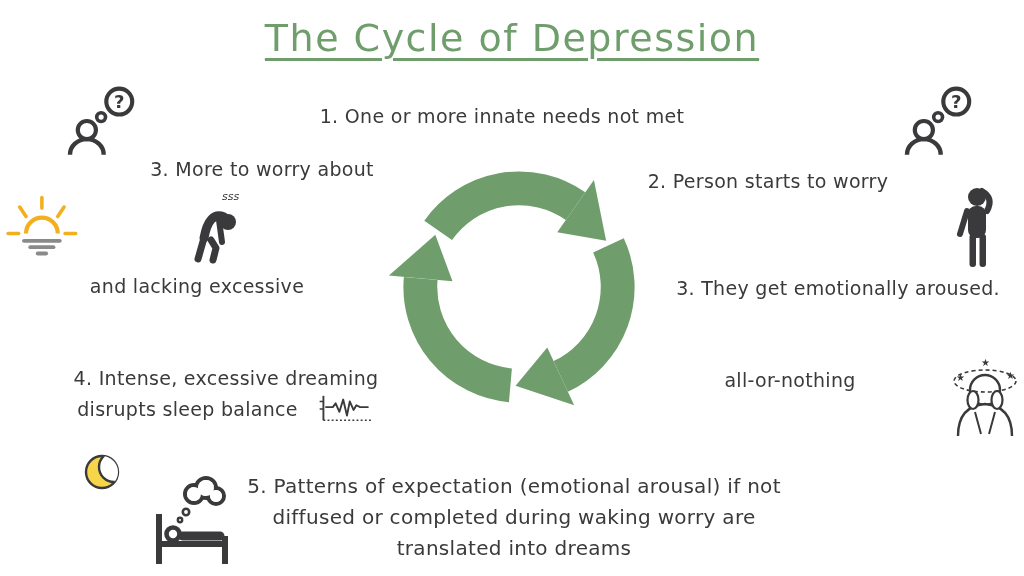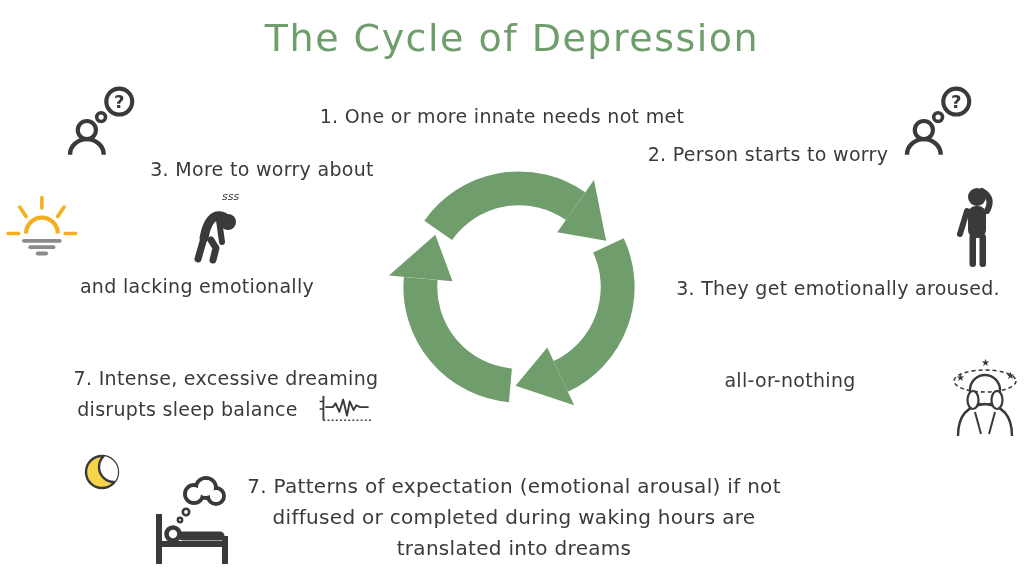--- a/index.html
+++ b/index.html
@@ -2,21 +2,21 @@
 <html><head>
 <meta charset="utf-8">
 <style>
   html,body{margin:0;padding:0;}
   body{width:1024px;height:576px;background:#ffffff;overflow:hidden;
        font-family:"DejaVu Sans", sans-serif;color:#3a3a3c;}
   #stage{position:relative;width:1024px;height:576px;background:#fff;}
   .abs{position:absolute;}
   .title{width:1024px;top:16px;left:0;text-align:center;font-size:38px;
          letter-spacing:1.5px;color:#6f9e6c;
-         text-decoration-thickness:3px;text-underline-offset:7px;}
+         text-decoration:underline;text-decoration-thickness:3px;text-underline-offset:7px;}
   .step{font-size:19px;letter-spacing:.3px;text-align:center;line-height:30px;color:#3a3a3c;}
   .step5{font-size:20px;line-height:31px;}
   .iconrow{display:inline-flex;align-items:center;gap:19px;justify-content:center;}
   svg{display:block;}
   svg text{font-family:"DejaVu Sans", sans-serif;}
 </style>
 </head>
 <body>
 
 <div id="stage">
@@ -46,21 +46,21 @@
   </svg>
   <svg class="abs" style="left:903px;top:86px" width="78" height="70" viewBox="0 0 60 54">
     <circle cx="16" cy="34" r="7" fill="none" stroke="#3a3a3c" stroke-width="3.2"></circle>
     <path d="M 3 53 A 13 12 0 0 1 29 53" fill="none" stroke="#3a3a3c" stroke-width="3.4"></path>
     <circle cx="27" cy="24" r="3.4" fill="none" stroke="#3a3a3c" stroke-width="2.8"></circle>
     <circle cx="41" cy="12" r="10" fill="none" stroke="#3a3a3c" stroke-width="3.2"></circle>
     <text x="41" y="17" text-anchor="middle" font-size="14" font-weight="bold" fill="#3a3a3c">?</text>
   </svg>
 
   <div class="abs step" style="top:154px;left:112px;width:300px">3. More to worry about</div>
-  <div class="abs step" style="top:139px;left:618px;width:300px">2. Person starts to worry</div>
+  <div class="abs step" style="top:166px;left:618px;width:300px">2. Person starts to worry</div>
 
   <svg class="abs" style="left:6px;top:190px" width="76" height="70" viewBox="0 0 72 64">
     <path d="M 19 40 A 15 15 0 0 1 49 40" fill="none" stroke="#f2b01e" stroke-width="4"></path>
     <line x1="34" y1="6" x2="34" y2="16" stroke="#f2b01e" stroke-width="3.4" stroke-linecap="round"></line>
     <line x1="13" y1="15" x2="19" y2="24" stroke="#f2b01e" stroke-width="3.4" stroke-linecap="round"></line>
     <line x1="55" y1="15" x2="49" y2="24" stroke="#f2b01e" stroke-width="3.4" stroke-linecap="round"></line>
     <line x1="2" y1="40" x2="12" y2="40" stroke="#f2b01e" stroke-width="3.4" stroke-linecap="round"></line>
     <line x1="56" y1="40" x2="66" y2="40" stroke="#f2b01e" stroke-width="3.4" stroke-linecap="round"></line>
     <line x1="17" y1="47" x2="51" y2="47" stroke="#8a8a8a" stroke-width="3.6" stroke-linecap="round"></line>
     <line x1="23" y1="53" x2="45" y2="53" stroke="#8a8a8a" stroke-width="3.6" stroke-linecap="round"></line>
@@ -79,26 +79,26 @@
   <svg class="abs" style="left:950px;top:186px" width="58" height="84" viewBox="0 0 56 84">
     <circle cx="26" cy="11" r="9" fill="#3a3a3c"></circle>
     <rect x="17" y="20" width="18" height="32" rx="8" fill="#3a3a3c"></rect>
     <rect x="18.5" y="48" width="6.5" height="33" rx="3" fill="#3a3a3c"></rect>
     <rect x="28.5" y="48" width="6.5" height="33" rx="3" fill="#3a3a3c"></rect>
     <path d="M 16 25 L 9 48" stroke="#3a3a3c" stroke-width="6" stroke-linecap="round"></path>
     <path d="M 36 25 Q 43 12 31 5" fill="none" stroke="#3a3a3c" stroke-width="6" stroke-linecap="round"></path>
   </svg>
 
   <div class="abs step" style="top:271px;left:17px;width:360px">
-    <div>and lacking emotionally</div>
+    <div>and lacking excessive</div>
   </div>
   <div class="abs step" style="top:273px;left:658px;width:360px">3. They get emotionally aroused.</div>
 
   <div class="abs step" style="top:363px;left:40px;width:372px">
-    <div>7. Intense, excessive dreaming</div>
+    <div>4. Intense, excessive dreaming</div>
     <div class="iconrow">
       <span>disrupts sleep balance</span>
       <svg width="58" height="32" viewBox="0 0 60 34">
         <line x1="6" y1="3" x2="6" y2="29" stroke="#3a3a3c" stroke-width="2"></line>
         <line x1="2" y1="9" x2="6" y2="9" stroke="#3a3a3c" stroke-width="1.6"></line>
         <line x1="2" y1="17" x2="6" y2="17" stroke="#3a3a3c" stroke-width="1.6"></line>
         <line x1="6" y1="29" x2="58" y2="29" stroke="#3a3a3c" stroke-width="1.6" stroke-dasharray="2 2.4"></line>
         <polyline points="8,15 16,15 19,11 23,20 27,7 31,24 34,9 38,18 41,13 45,15 54,15" fill="none" stroke="#3a3a3c" stroke-width="2" stroke-linejoin="round"></polyline>
       </svg>
     </div>
@@ -143,18 +143,18 @@
     <circle cx="40" cy="38" r="3.2" fill="none" stroke="#3a3a3c" stroke-width="2.6"></circle>
     <circle cx="34" cy="46" r="2.2" fill="none" stroke="#3a3a3c" stroke-width="2.4"></circle>
     <line x1="13" y1="40" x2="13" y2="90" stroke="#3a3a3c" stroke-width="6"></line>
     <line x1="10" y1="70" x2="82" y2="70" stroke="#3a3a3c" stroke-width="6"></line>
     <line x1="79" y1="62" x2="79" y2="90" stroke="#3a3a3c" stroke-width="6"></line>
     <circle cx="27" cy="60" r="6.5" fill="none" stroke="#3a3a3c" stroke-width="4.6"></circle>
     <path d="M 37 62 L 74 62" stroke="#3a3a3c" stroke-width="9" stroke-linecap="round"></path>
   </svg>
 
   <div class="abs step step5" style="top:471px;left:212px;width:604px">
-    <div>7. Patterns of expectation (emotional arousal) if not</div>
-    <div>diffused or completed during waking hours are</div>
+    <div>5. Patterns of expectation (emotional arousal) if not</div>
+    <div>diffused or completed during waking worry are</div>
     <div>translated into dreams</div>
   </div>
 
 </div>
 
 </body></html>

